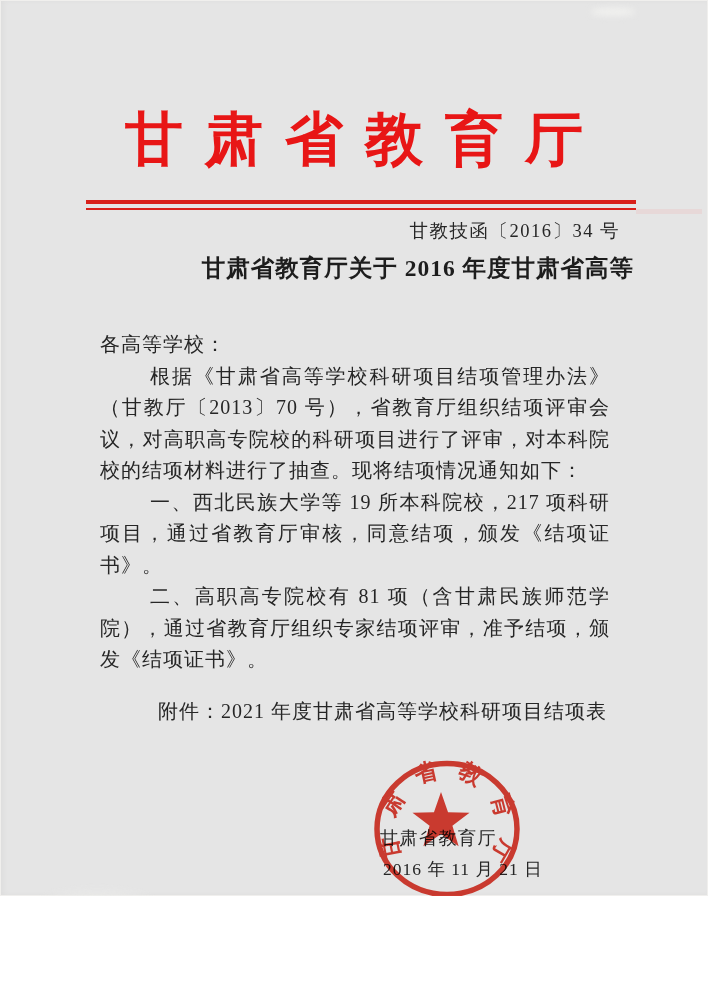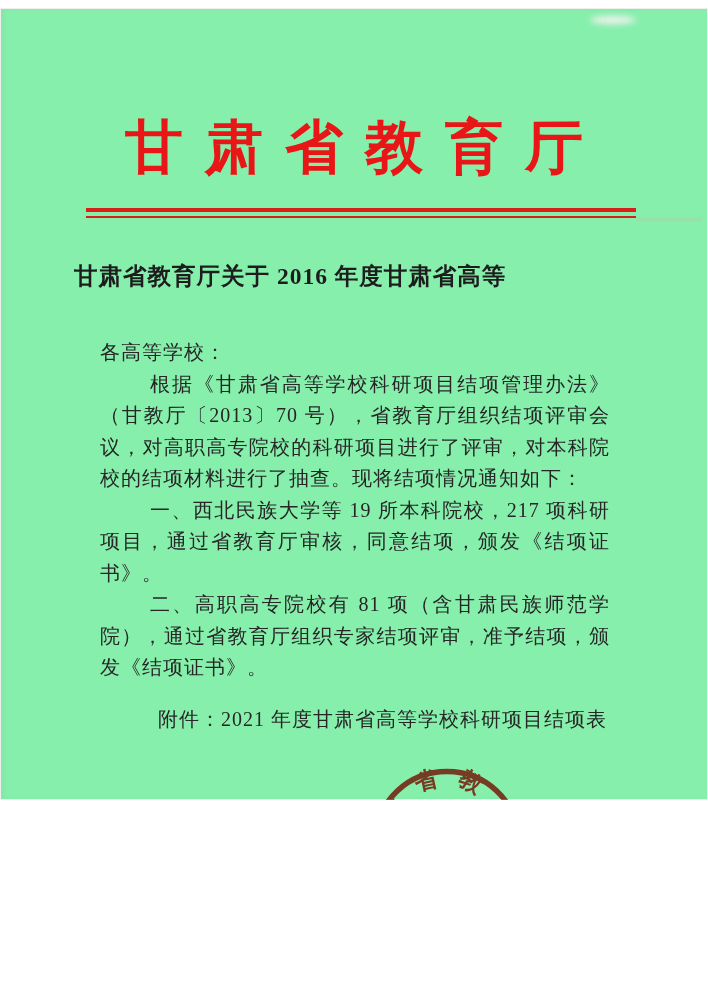--- a/index.html
+++ b/index.html
@@ -1,38 +1,38 @@
 <!DOCTYPE html>
 <html><head>
 <meta charset="utf-8">
 <style>
   html,body{margin:0;padding:0;background:#ffffff;}
   .page{
-    position:relative;width:708px;height:792px;margin:8px auto;overflow:hidden;
-    background:#86efac;
+    position:relative;width:708px;height:896px;margin:0 auto;overflow:hidden;
+    background:#e5e5e5;
     box-shadow:inset 0 0 0 1px #f0efed, inset 3px 0 6px rgba(0,0,0,0.04);
     font-family:"Liberation Serif","DejaVu Serif",serif;
     color:#222222;
   }
   .letterhead{
     position:absolute;top:108px;left:0;width:100%;
     text-align:center;font-size:58px;font-weight:bold;line-height:1.1;
     letter-spacing:22px;padding-left:22px;box-sizing:border-box;
     color:#e81616;
   }
   .rule-thick{position:absolute;top:200px;left:86px;width:550px;height:4px;background:#d8201a;}
   .rule-thin{position:absolute;top:208px;left:86px;width:550px;height:2px;background:#d8201a;}
   .pink-bleed{position:absolute;top:209px;left:636px;width:66px;height:5px;background:rgba(244,160,160,0.18);}
   .doc-number{
     position:absolute;top:218px;right:88px;
     font-size:18.5px;letter-spacing:1.5px;color:#262626;
   }
   .notice-title{
     position:absolute;top:252px;left:74px;width:560px;
-    text-align:left;font-size:23.5px;font-weight:bold;line-height:32px;
+    text-align:right;font-size:23.5px;font-weight:bold;line-height:32px;
     letter-spacing:1px;color:#1d1d1d;
   }
   .body-text{
     position:absolute;top:329px;left:100px;width:510px;
     font-size:20px;line-height:31.5px;letter-spacing:1px;color:#262626;
     text-align:justify;text-align-last:left;
   }
   .body-text p{margin:0;text-indent:2.5em;}
   .body-text p.salutation{text-indent:0;}
   .body-text p.attachment{margin-top:20px;text-indent:2.9em;}
@@ -65,20 +65,21 @@
 <body>
 
 <div class="page">
 
   <div class="letterhead">甘肃省教育厅</div>
 
   <div class="rule-thick"></div>
   <div class="rule-thin"></div>
   <div class="pink-bleed"></div>
 
+  <div class="doc-number">甘教技函〔2016〕34 号</div>
 
   <div class="notice-title">
     <div>甘肃省教育厅关于 2016 年度甘肃省高等</div>
   </div>
 
   <div class="body-text">
     <p class="salutation">各高等学校：</p>
     <p>根据《甘肃省高等学校科研项目结项管理办法》（甘教厅〔2013〕70 号），省教育厅组织结项评审会议，对高职高专院校的科研项目进行了评审，对本科院校的结项材料进行了抽查。现将结项情况通知如下：</p>
     <p>一、西北民族大学等 19 所本科院校，217 项科研项目，通过省教育厅审核，同意结项，颁发《结项证书》。</p>
     <p>二、高职高专院校有 81 项（含甘肃民族师范学院），通过省教育厅组织专家结项评审，准予结项，颁发《结项证书》。</p>

